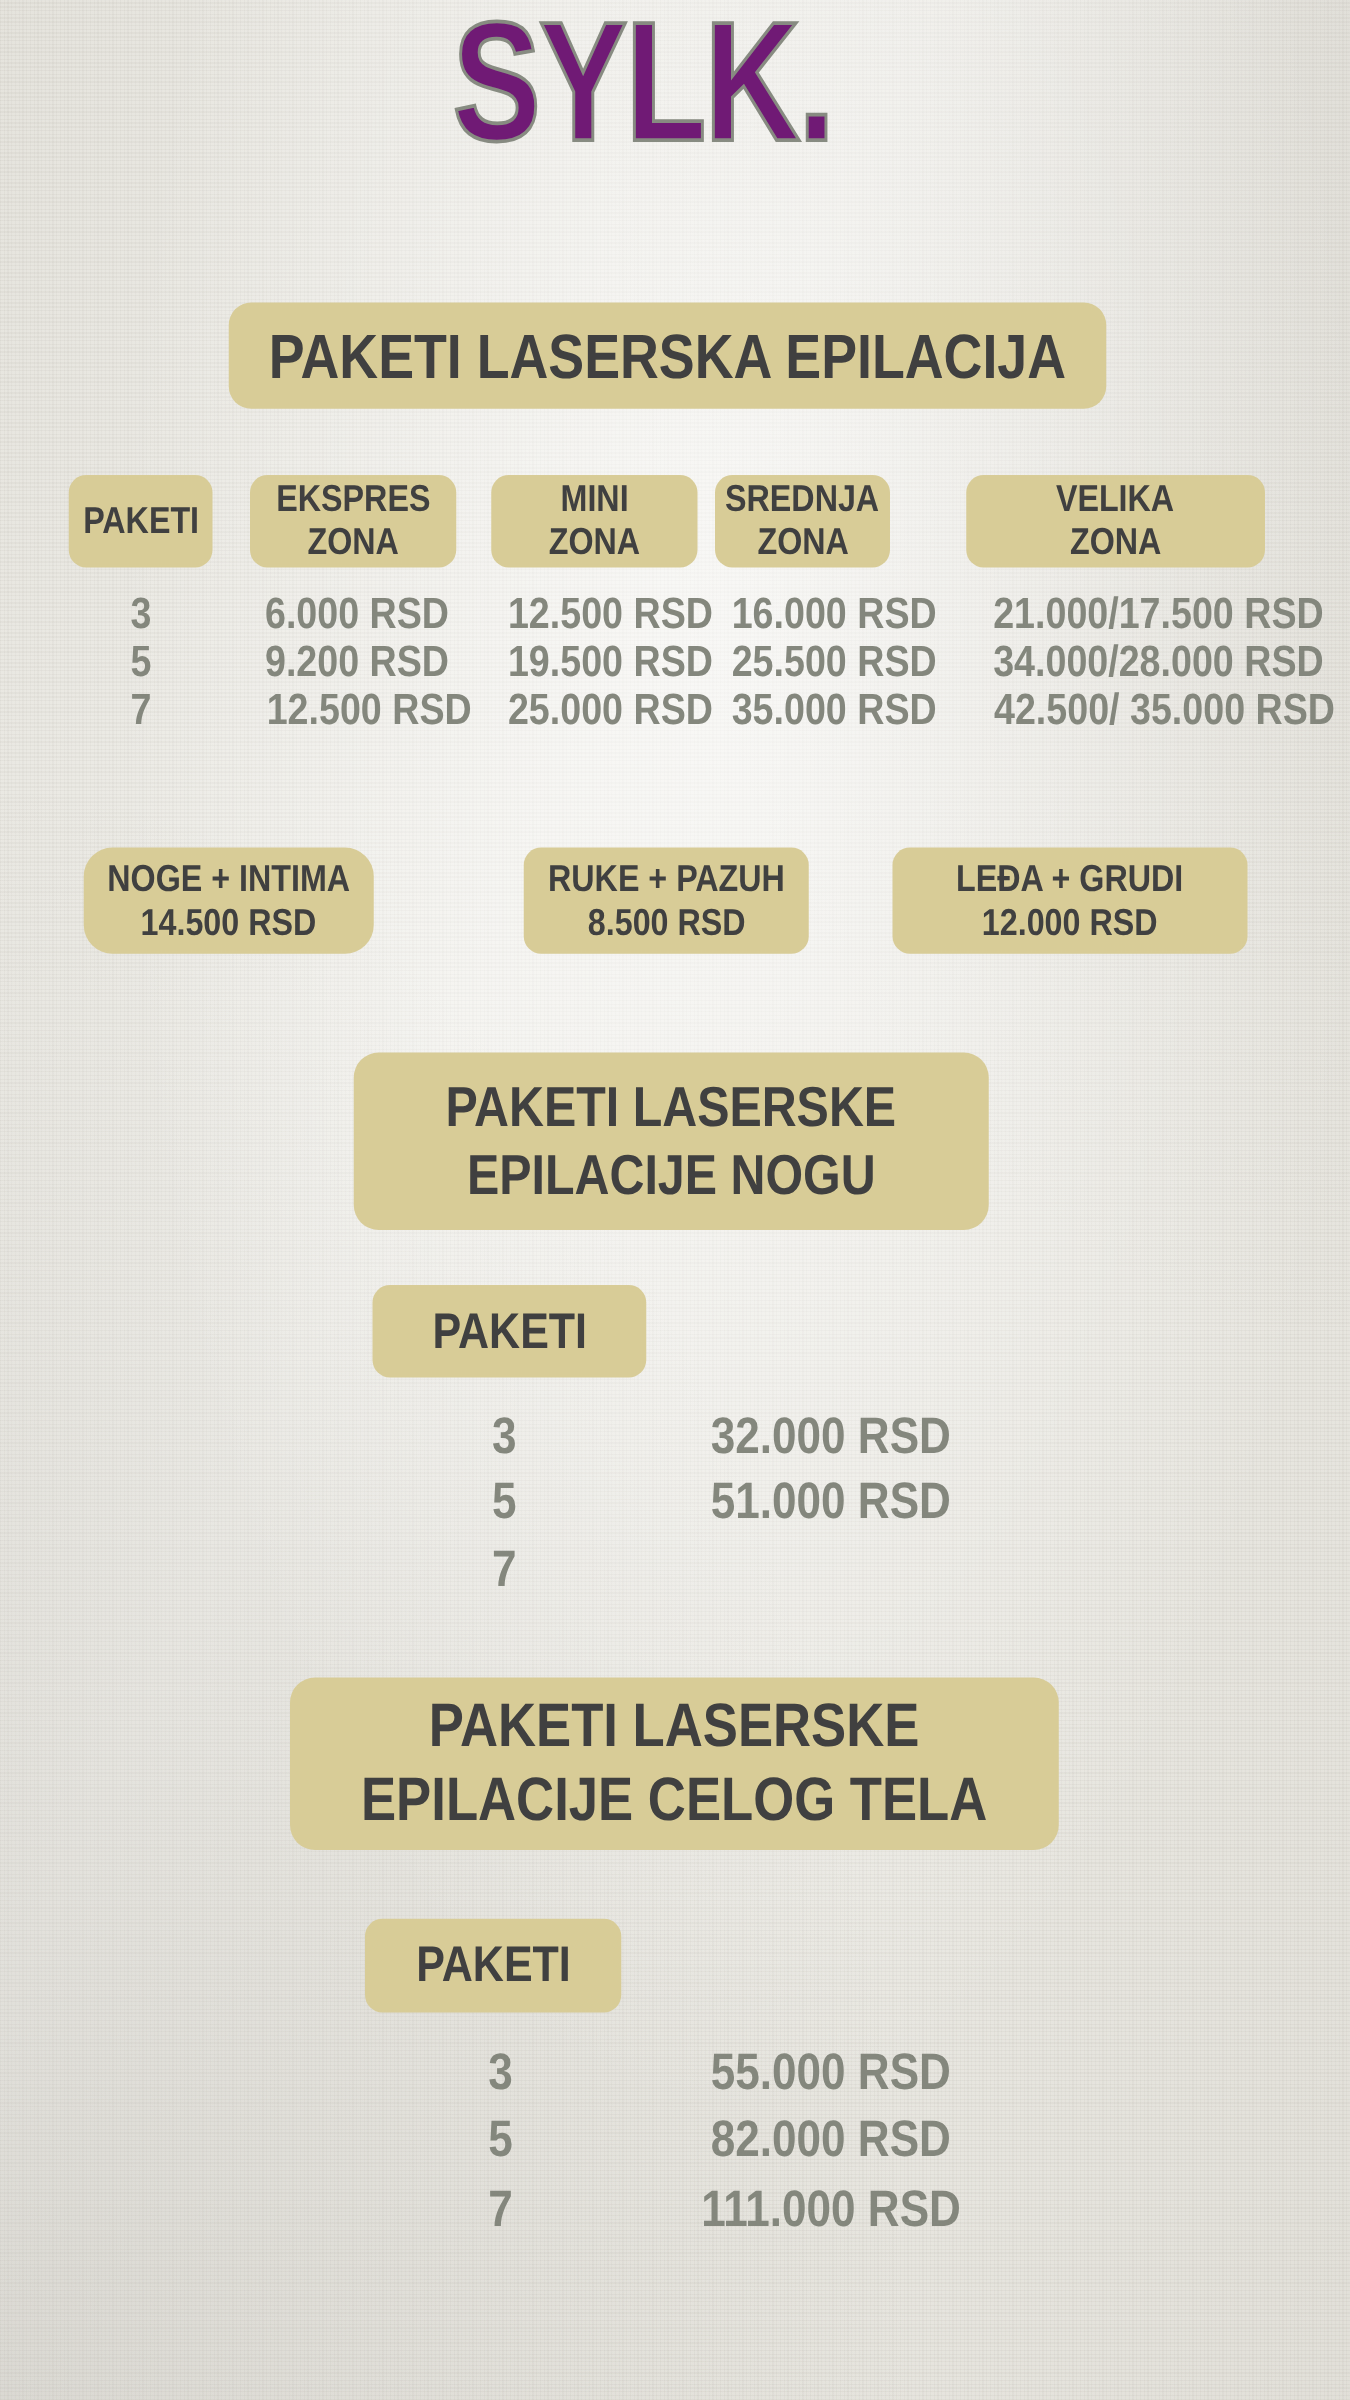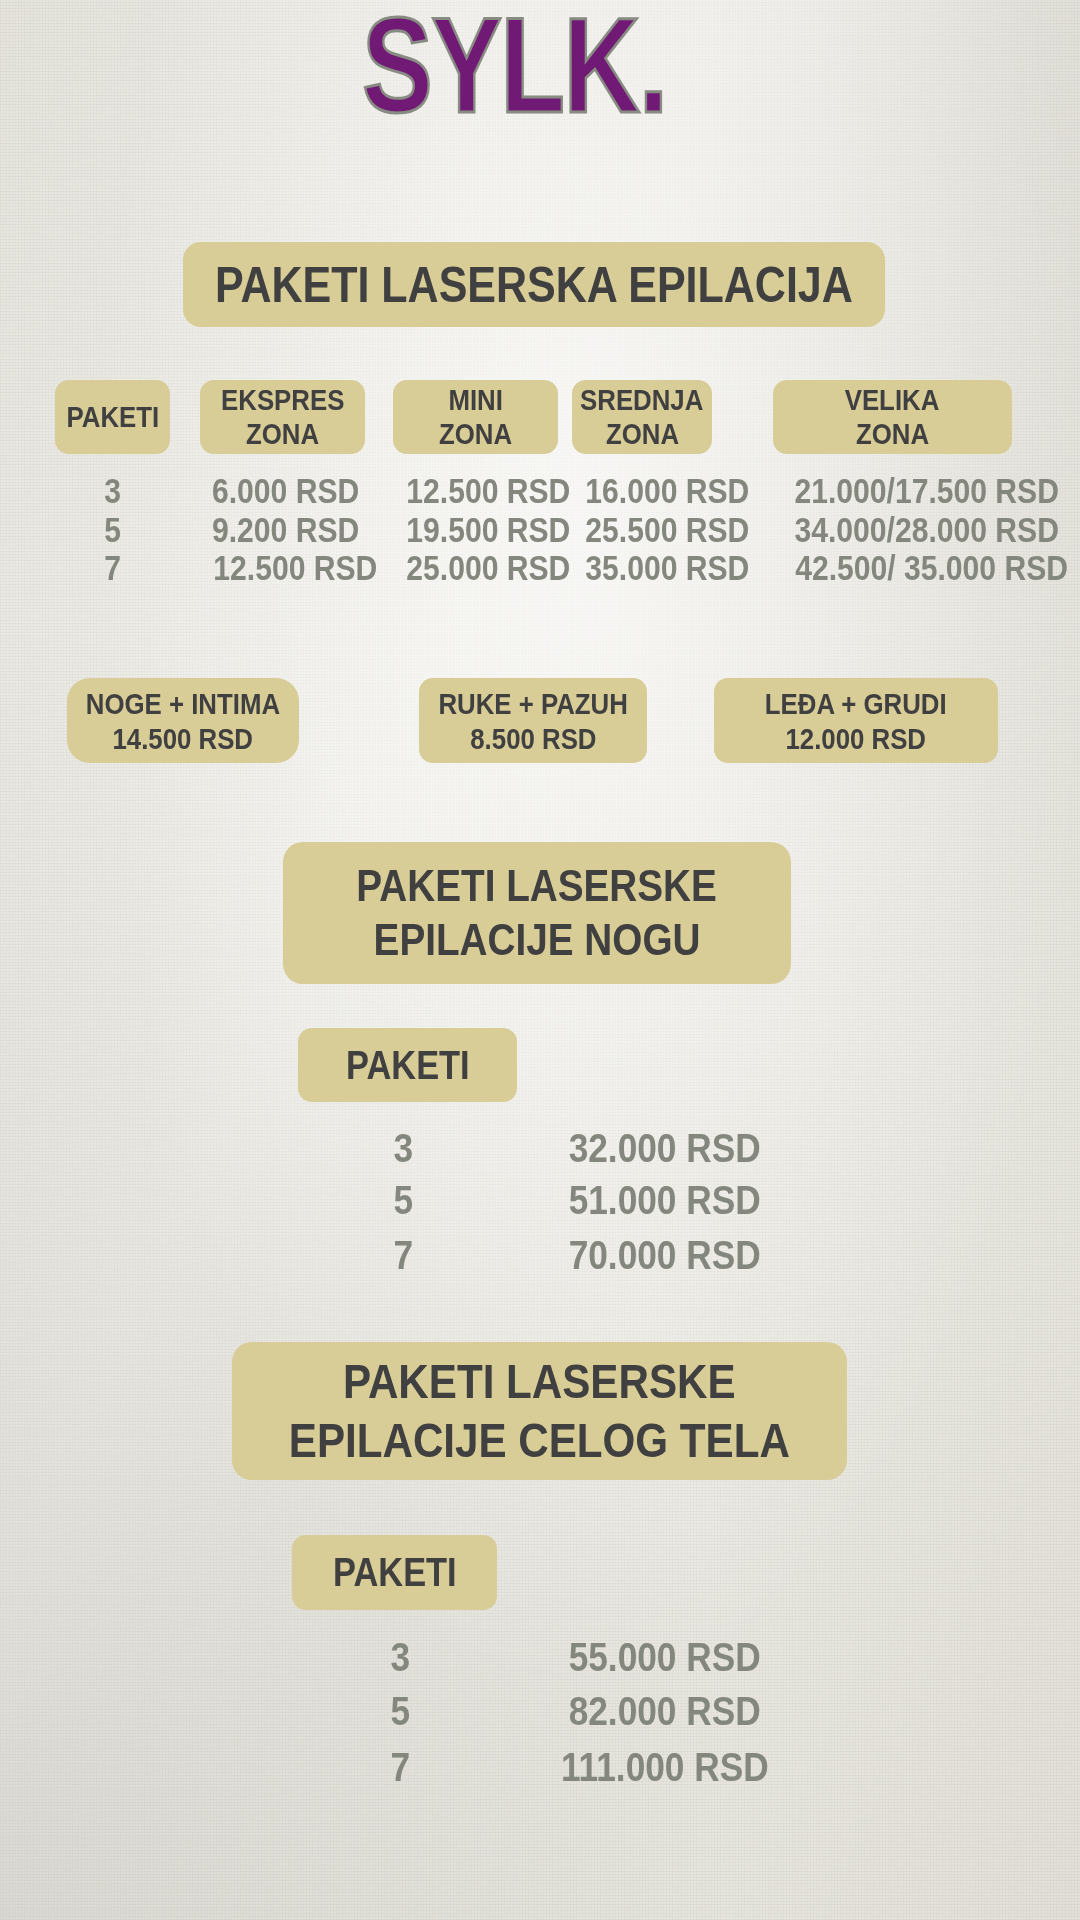--- a/index.html
+++ b/index.html
@@ -159,21 +159,20 @@
 <div class="abs plrow l2r1">
   <span class="pcell num2"><span class="cx">3</span></span>
   <span class="pcell val2"><span class="cx">32.000 RSD</span></span>
 </div>
 <div class="abs plrow l2r2">
   <span class="pcell num2"><span class="cx">5</span></span>
   <span class="pcell val2"><span class="cx">51.000 RSD</span></span>
 </div>
 <div class="abs plrow l2r3">
   <span class="pcell num2"><span class="cx">7</span></span>
-  <span class="pcell val2"><span class="cx">70.000 RSD</span></span>
 </div>
 
 <div class="box sec3-title">
   <span class="line">PAKETI LASERSKE</span>
   <span class="line">EPILACIJE CELOG TELA</span>
 </div>
 <div class="box pak3">
   <span class="cx">PAKETI</span>
 </div>
 <div class="abs plrow l3r1">

